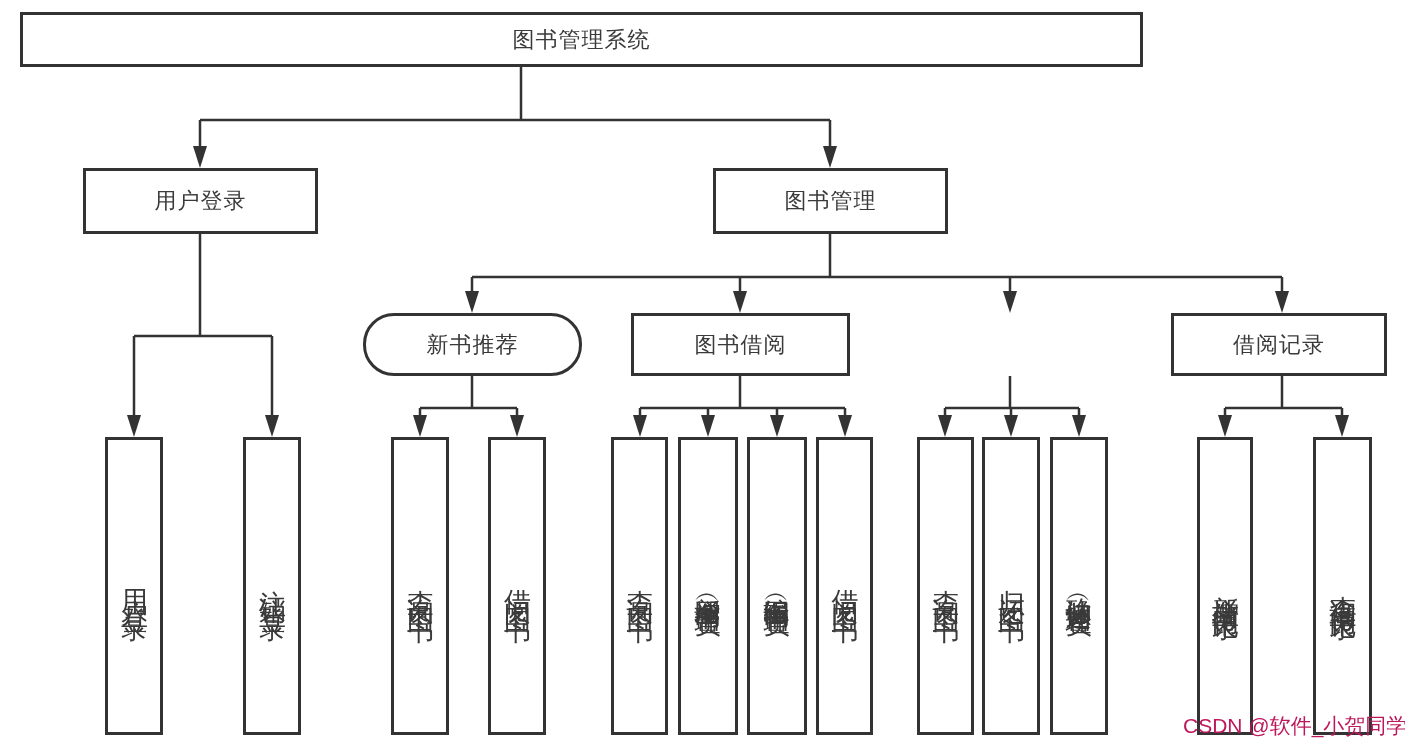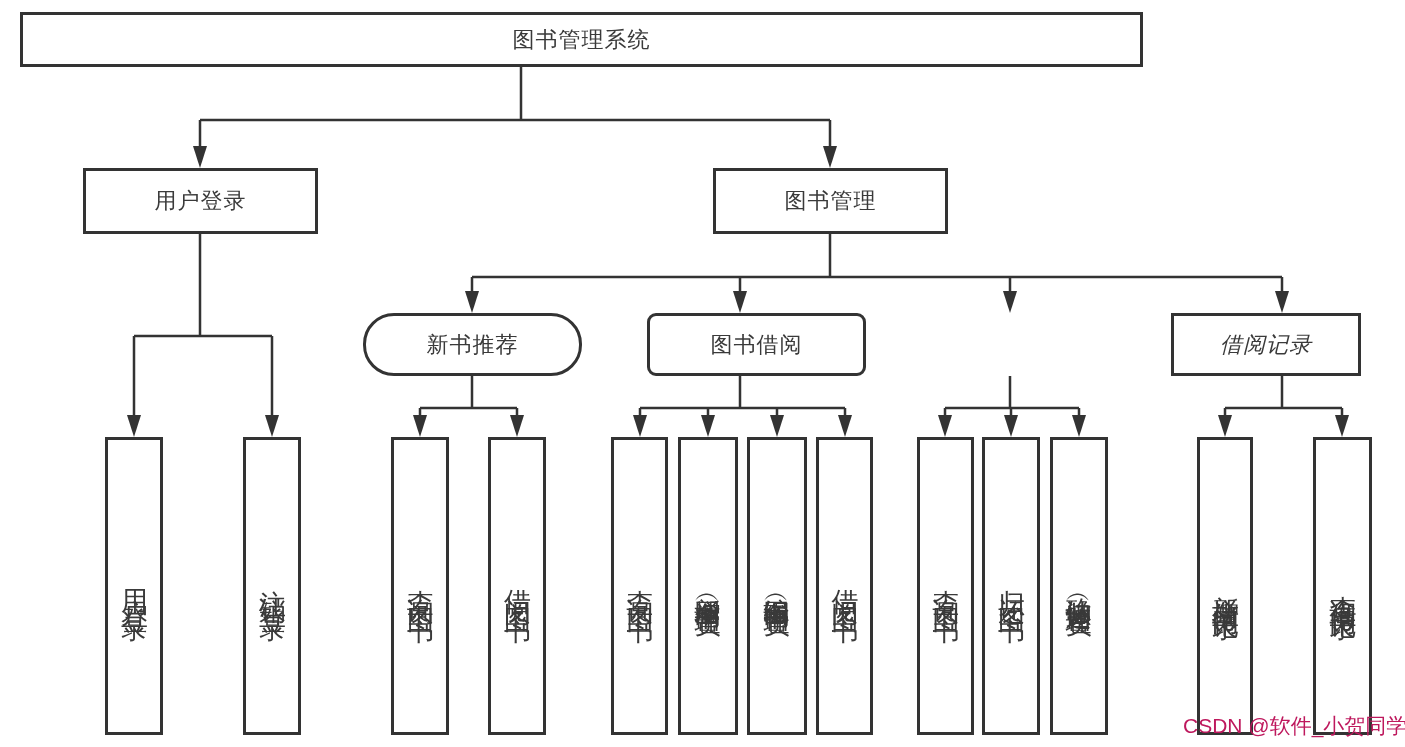--- a/index.html
+++ b/index.html
@@ -118,24 +118,24 @@
   <div class="box lvl2" style="left:83px;">
     <span class="hlabel">用户登录</span>
   </div>
   <div class="box lvl2" style="left:713px;">
     <span class="hlabel">图书管理</span>
   </div>
 
   <div class="box lvl3" style="left:363px;border-radius:31px;">
     <span class="hlabel">新书推荐</span>
   </div>
-  <div class="box lvl3" style="left:647px;border-radius:9px;">
+  <div class="box lvl3" style="left:631px;">
     <span class="hlabel">图书借阅</span>
   </div>
-  <div class="box lvl3" style="left:1171px;width:190px;font-style:italic;">
+  <div class="box lvl3" style="left:1171px;width:216px;">
     <span class="hlabel">借阅记录</span>
   </div>
 
   <div class="box leaf" style="left:105px;width:58px;">
     <span class="vtext">用户登录</span>
   </div>
   <div class="box leaf" style="left:243px;width:58px;">
     <span class="vtext">注销登录</span>
   </div>
 

